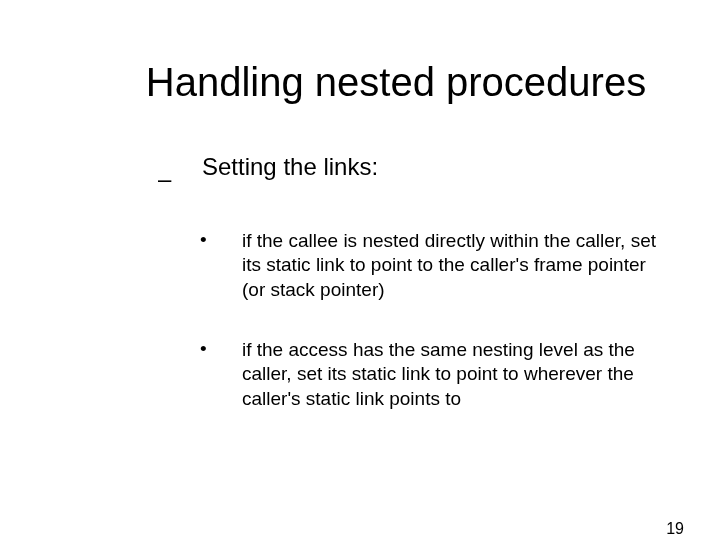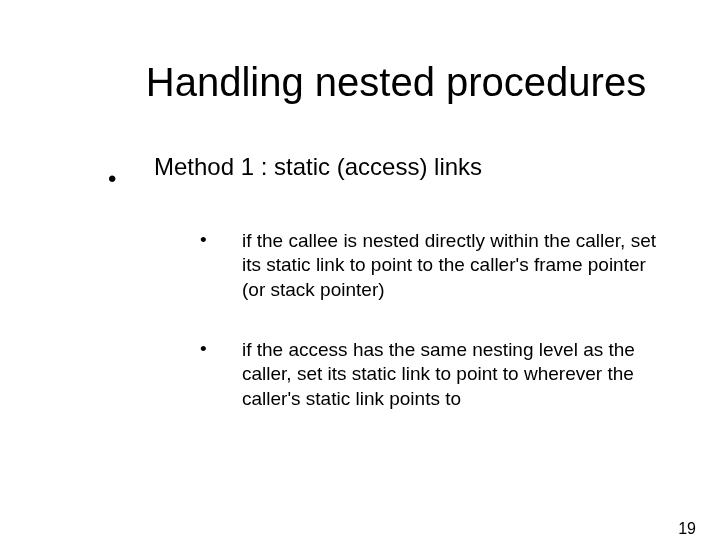--- a/index.html
+++ b/index.html
@@ -53,36 +53,36 @@
   .level3 .bullet {
     flex: 0 0 18px;
   }
   .level3 .text {
     flex: 1;
     line-height: 1.28;
   }
   .pagenum {
     position: absolute;
     bottom: 26px;
-    right: 48px;
+    right: 60px;
     font-size: 16px;
     color: #000;
   }
 </style>
 </head>
 <body>
 
 <div class="slide">
 
   <h1 class="title">Handling nested procedures</h1>
 
-  <div class="level1">
-    <span class="bullet">•</span><span>Method 1 : static (access) links</span>
+
+  <div class="level2">
+    <span class="bullet">–</span><span>Setting the links:</span>
   </div>
-
 
   <div class="level3">
     <span class="bullet">•</span>
     <span class="text">if the callee is nested directly within the caller, set its static link to point to the caller's frame pointer (or stack pointer)</span>
   </div>
 
   <div class="level3">
     <span class="bullet">•</span>
     <span class="text">if the access has the same nesting level as the caller, set its static link to point to wherever the caller's static link points to</span>
   </div>

